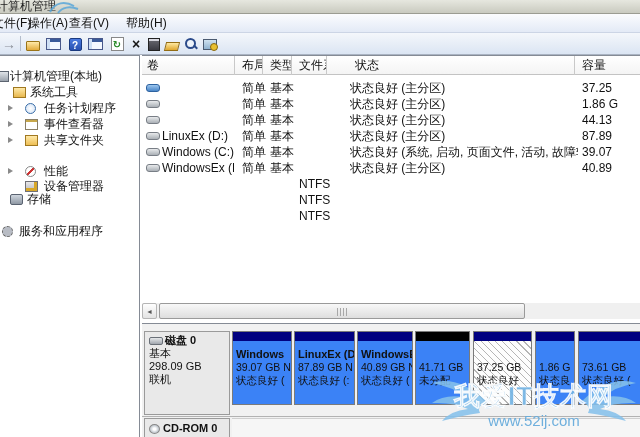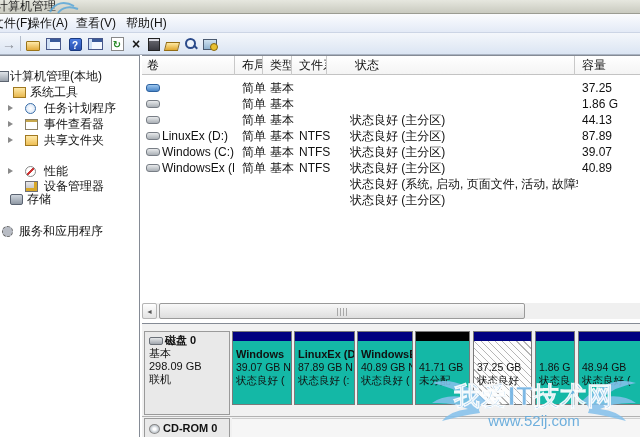--- a/index.html
+++ b/index.html
@@ -72,43 +72,43 @@
   .h1 { left: 93px; width: 28px; }
   .h2 { left: 121px; width: 29px; }
   .h3 { left: 150px; width: 35px; }
   .h4 { left: 201px; width: 232px; padding-left: 12px; }
   .h5 { left: 433px; width: 65px; border-right: none; }
   .vrow { position: absolute; left: 0; width: 498px; height: 16px; font-size: 12px; }
   .vcell { position: absolute; top: 0; height: 16px; line-height: 16px; white-space: nowrap; overflow: hidden; }
   .cc0 { left: 20px; width: 72px; }
   .cc1 { left: 100px; width: 27px; }
   .cc2 { left: 128px; width: 28px; }
-  .cc3 { left: 157px; width: 43px; }
-  .cc4 { left: 208px; width: 228px; margin-top: 32px; }
+  .cc3 { left: 157px; width: 43px; margin-top: 48px; }
+  .cc4 { left: 208px; width: 228px; }
   .cc5 { left: 440px; width: 58px; }
   .vicon { position: absolute; left: 4px; top: 4px; width: 14px; height: 8px; border-radius: 3px;
     background: linear-gradient(#e8eaec, #aab0b6); border: 1px solid #787e86; }
   .vicon.blue { background: linear-gradient(#9cc6ee, #4a86c8); border-color: #2d62a0; }
 
   
   #hscroll { position: absolute; left: 0; top: 247px; width: 498px; height: 16px; background: #f0f0f0; }
   .sb-btn { position: absolute; left: 0; top: 0; width: 15px; height: 16px; background: linear-gradient(#fefefe, #e3e3e3); border: 1px solid #b5b5b5; border-radius: 2px; text-align: center; font-size: 7px; line-height: 15px; color: #555; }
   .sb-thumb { position: absolute; left: 17px; top: 0; width: 366px; height: 16px; background: linear-gradient(#f8f8f8, #dedede); border: 1px solid #9a9a9a; border-radius: 2px; }
   .sb-grip { position: absolute; left: 50%; top: 4px; width: 11px; height: 8px; margin-left: -5px;
     background: repeating-linear-gradient(90deg, #a8a8a8 0, #a8a8a8 1px, transparent 1px, transparent 3px); }
 
   #hsplit { position: absolute; left: 0; top: 267px; width: 498px; height: 1px; background: #858b95; }
 
   
   #diskmap { position: absolute; left: 0; top: 268px; width: 498px; height: 114px; background: #f1f1f1; }
   .dlabel { position: absolute; left: 2px; top: 7px; width: 86px; height: 84px; background: #e9e9e9; border: 1px solid #9a9a9a; font-size: 11px; padding: 2px 0 0 4px; line-height: 13px; }
   .dlabel .dname { font-weight: bold; }
   .dico { display: inline-block; width: 14px; height: 8px; border-radius: 2px; background: linear-gradient(#e6e8ea, #a0a6ae); border: 1px solid #6a7078; vertical-align: -1px; margin-right: 2px; }
   .cdico { display: inline-block; width: 11px; height: 10px; border-radius: 50%; background: radial-gradient(#ffffff 20%, #c8ced4 60%); border: 1px solid #888; vertical-align: -2px; margin-right: 3px; }
-  .part { position: absolute; top: 7px; height: 74px; background: #14b8a6; border: 1px solid #7a7a7a; overflow: hidden; }
+  .part { position: absolute; top: 7px; height: 74px; background: #3b82f6; border: 1px solid #7a7a7a; overflow: hidden; }
   .pbar { position: absolute; left: 0; top: 0; right: 0; height: 9px; background: #000080; }
   .pbar.black { background: #000000; }
   .pbody { position: absolute; left: 0; top: 9px; right: 0; bottom: 0; }
   .pbody.hatched { background: repeating-linear-gradient(45deg, #fdfdfd 0, #fdfdfd 4px, #b5b5b5 4px, #b5b5b5 5px); }
   .ptxt { position: absolute; left: 3px; top: 16px; right: 0; font-size: 10.5px; line-height: 13px; white-space: nowrap; }
   .ptxt .pn { font-weight: bold; font-size: 11px; height: 13px; }
   .cd-divider { position: absolute; left: 0; top: 92px; width: 498px; height: 1px; background: #b2b2b2; }
   .cdlabel { position: absolute; left: 2px; top: 94px; width: 86px; height: 20px; background: #e9e9e9; border: 1px solid #9a9a9a; border-bottom: none; font-size: 11px; font-weight: bold; line-height: 19px; padding-left: 4px; white-space: nowrap; }
   .cdright { position: absolute; left: 90px; top: 94px; width: 408px; height: 20px; background: #f6f6f6; border-top: 1px solid #cfcfcf; }
 
@@ -121,21 +121,21 @@
 <div id="titlebar">
   <span id="title-text">计算机管理</span>
   <svg id="title-swirl" width="34" height="14" viewBox="0 0 34 14">
     <path d="M2,12 C7,2 17,1 26,6 M10,13 C14,7 22,6 30,9" stroke="#5aa7d8" stroke-width="2" fill="none" opacity="0.85"></path>
   </svg>
 </div>
 
 <div id="menubar">
   <span class="menu-item" style="left:-14px">文件(F)</span>
   <span class="menu-item" style="left:22px">操作(A)</span>
-  <span class="menu-item" style="left:70px">查看(V)</span>
+  <span class="menu-item" style="left:63px">查看(V)</span>
   <span class="menu-item" style="left:120px">帮助(H)</span>
 </div>
 
 <div id="toolbar">
   <div class="tbtn" style="left:0">
     <span class="g-arrow">→</span>
   </div>
   <div class="tsep" style="left:20px"></div>
   <div class="tbtn" style="left:24px">
     <span class="g-folderup"></span>
@@ -348,21 +348,21 @@
         <div class="pn"></div>
         <div>1.86 G</div>
         <div>状态良</div>
       </div>
     </div>
     <div class="part" style="left:436px;width:62px;border-right:none">
       <div class="pbar"></div>
       <div class="pbody"></div>
       <div class="ptxt">
         <div class="pn"></div>
-        <div>48.94 GB</div>
+        <div>73.61 GB</div>
         <div>状态良好 (</div>
       </div>
     </div>
 
     <div class="cd-divider"></div>
     <div class="cdlabel">
       <span class="cdico"></span><span>CD-ROM 0</span>
     </div>
     <div class="cdright"></div>
   </div>

